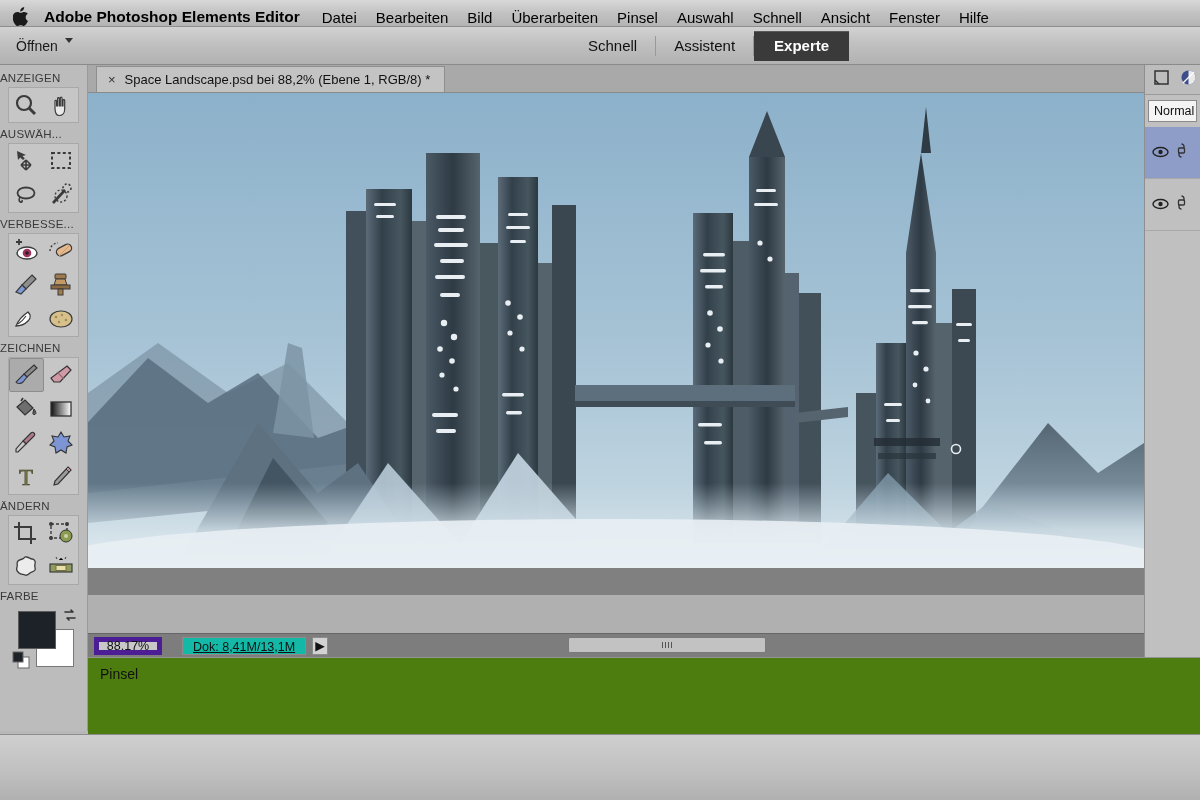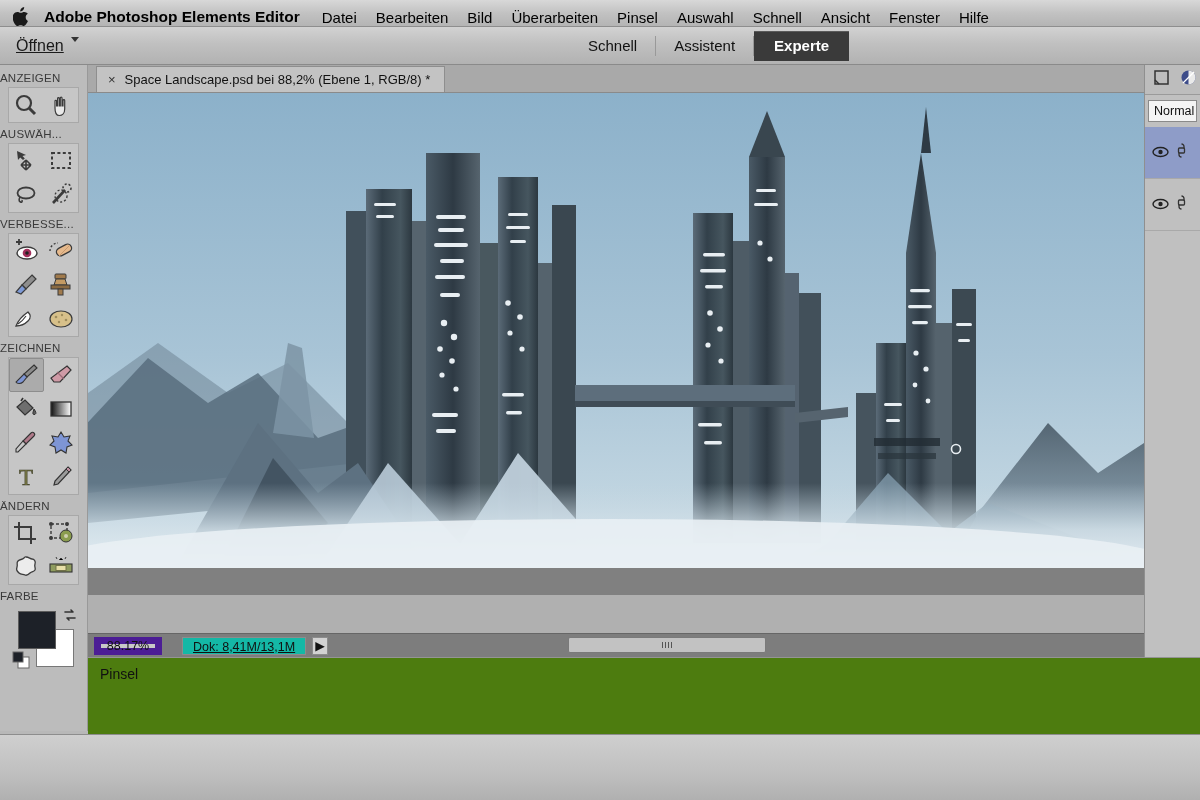--- a/index.html
+++ b/index.html
@@ -27,22 +27,22 @@
   .menu-item { margin-right: 19px; font-size: 15px; white-space: nowrap; }
 
   
   .modebar {
     height: 38px; width: 1200px;
     background: linear-gradient(to bottom, #d2d2d2 0%, #c0c0c0 45%, #b2b2b2 100%);
     border-bottom: 1px solid #8a8a8a;
     display: flex; align-items: center; position: relative;
   }
   .open-btn {
-    margin-left: 16px; font-size: 16px; color: #1a1a1a;
-    display: flex; gap: 7px; text-decoration: underline;
+    margin-left: 16px; font-size: 14px; color: #1a1a1a;
+    display: flex; gap: 7px;
   }
   .caret-dn {
     width: 0; height: 0;
     border-left: 4px solid transparent; border-right: 4px solid transparent;
     border-top: 5px solid #333;
   }
   .mode-tabs {
     position: absolute; left: 570px; top: 0; height: 38px;
     display: flex; align-items: center; gap: 0;
   }
@@ -125,21 +125,21 @@
   
   .statusbar {
     position: absolute; left: 88px; top: 568px; right: 56px; height: 24px;
     background: #7d7d7d;
     display: flex; align-items: center;
     border-top: 1px solid #666;
     font-size: 12.5px; color: #111;
   }
   .sb-zoom {
     width: 68px; height: 18px; margin-left: 6px; background: #c8c8c8;
-    border: 7px solid #4c1d95; display:flex; align-items:center; justify-content:center;
+    border: 5px solid #4c1d95; display:flex; align-items:center; justify-content:center;
   }
   .sb-doc {
     margin-left: 20px; padding: 0 10px; height:18px; line-height:18px;
     background:#14b8a6; border:1px solid #8c8c8c; color:#111;text-decoration:underline;
   }
   .sb-arrow {
     margin-left: 6px; width: 16px; height: 18px; background:#d2d2d2;
     border:1px solid #8c8c8c; display:flex; align-items:center; justify-content:center;
   }
   .hscroll {

